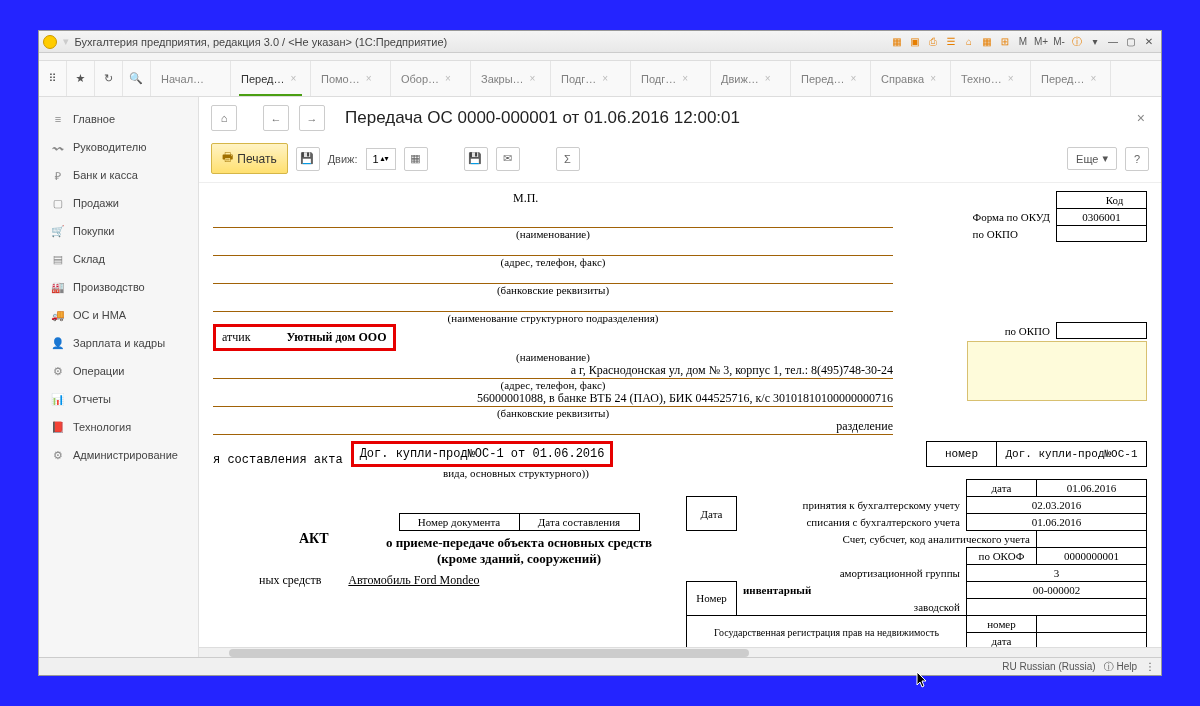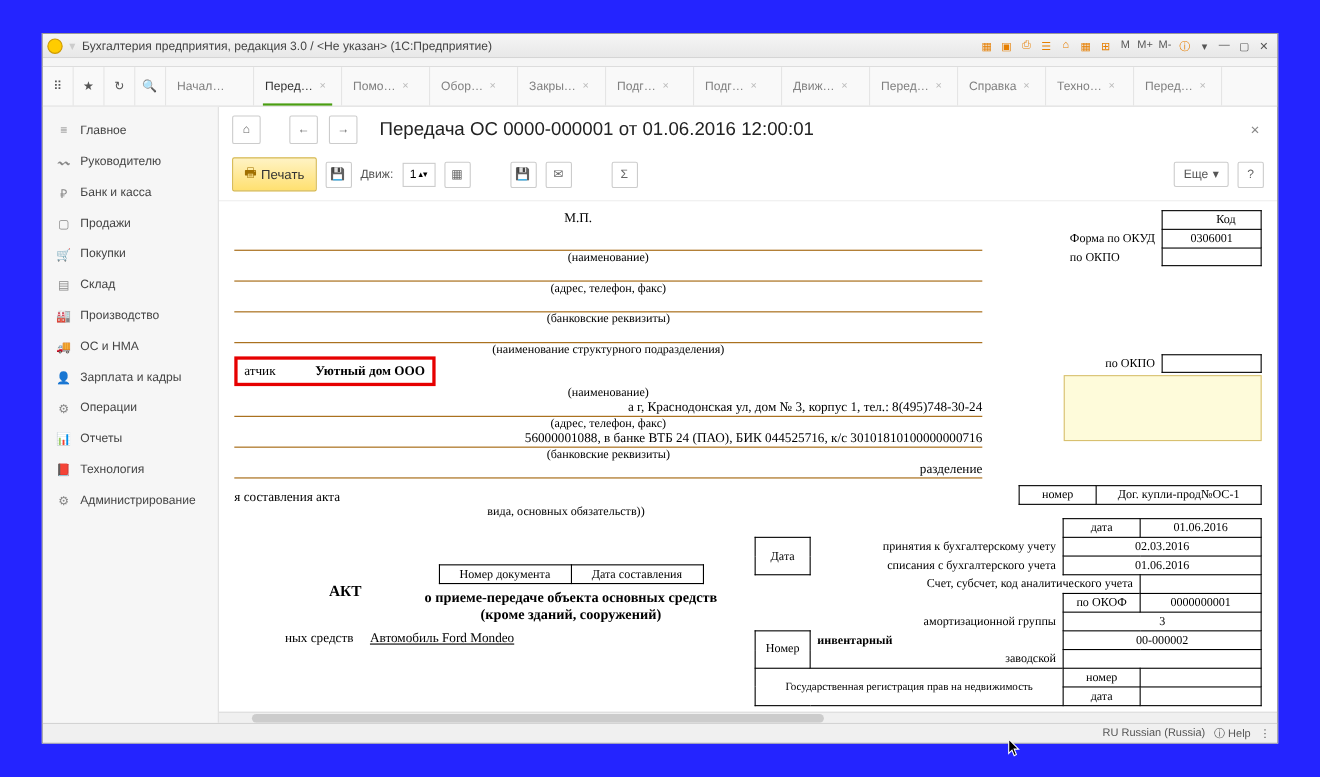--- a/index.html
+++ b/index.html
@@ -269,34 +269,35 @@
                   <tr>
                     <td class="lbl">по ОКПО</td>
                     <td style="width:90px;height:16px;"></td>
                   </tr>
             </tbody>
               </table>
             <div class="yellow-cell" style="width:180px;height:60px;margin-left:auto;margin-top:2px;"></div>
           </div>
         </div>
 
-        <div style="display:flex;margin-top:6px;">
+        <div style="display:flex;margin-top:6px;font-family:Liberation Mono, monospace;">
           <div style="flex:1;display:flex;align-items:flex-end;">
             <span style="margin-right:8px;">я составления акта</span>
+            <span class="red-box"><span>Дог. купли-прод№ОС-1 от 01.06.2016</span></span>
           </div>
           <table class="codes-table">
             <tbody>
                 <tr>
                   <td style="width:70px;">номер</td>
                   <td style="width:150px;">Дог. купли-прод№ОС-1</td>
                 </tr>
           </tbody>
             </table>
         </div>
-        <div class="subcap" style="text-align:left;margin-left:230px;">вида, основных обязательств))</div>
+        <div class="subcap" style="text-align:left;margin-left:230px;">вида, основных структурного))</div>
 
         <div style="display:flex;">
           <div style="flex:1;"></div>
           <table class="codes-table">
             <tbody>
                 <tr>
                   <td class="lbl"></td>
                   <td class="lbl"></td>
                   <td style="width:70px;">дата</td>
                   <td style="width:110px;">01.06.2016</td>
@@ -352,21 +353,21 @@
                   <td style="width:120px;">Номер документа</td>
                   <td style="width:120px;">Дата составления</td>
                 </tr>
           </tbody>
             </table>
           <div style="font-weight:bold;font-size:14px;position:absolute;left:40px;top:18px;">АКТ</div>
           <div style="font-weight:bold;font-size:13px;margin-top:2px;">о приеме-передаче объекта основных средств</div>
           <div style="font-weight:bold;font-size:13px;">(кроме зданий, сооружений)</div>
           <div style="text-align:left;margin-top:6px;">
             <span>ных средств</span>
-            <span style="text-decoration:underline;margin-left:12px;">Автомобиль Ford Mondeo</span>
+            <span style="text-decoration:underline;margin-left:24px;">Автомобиль Ford Mondeo</span>
           </div>
         </div>
 
       </div>
       <div class="scrollbar-h">
           <div class="thumb"></div>
         </div>
     </div>
   </div>
   <div class="statusbar">

